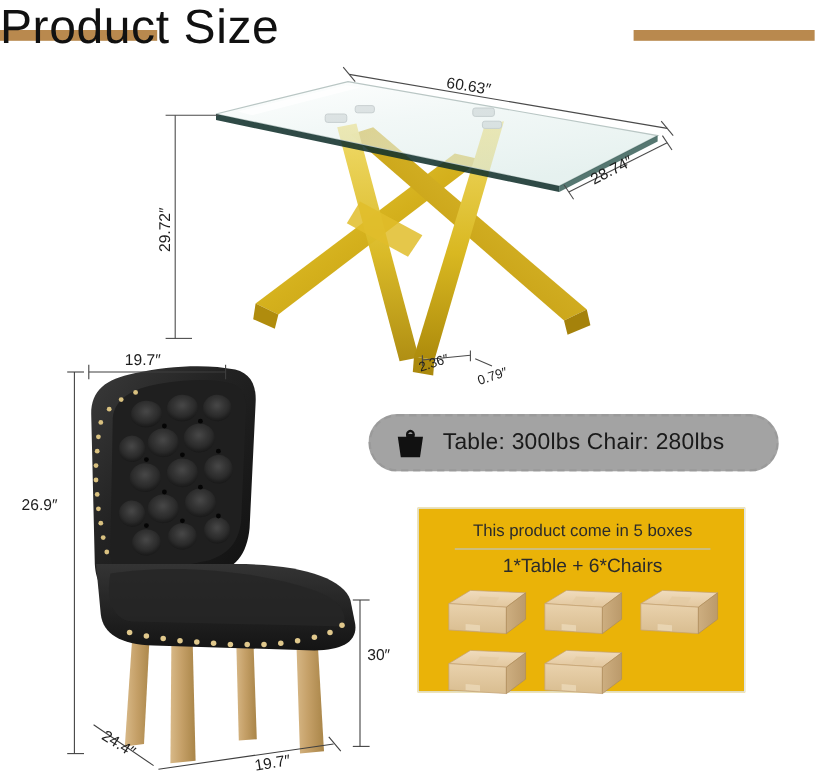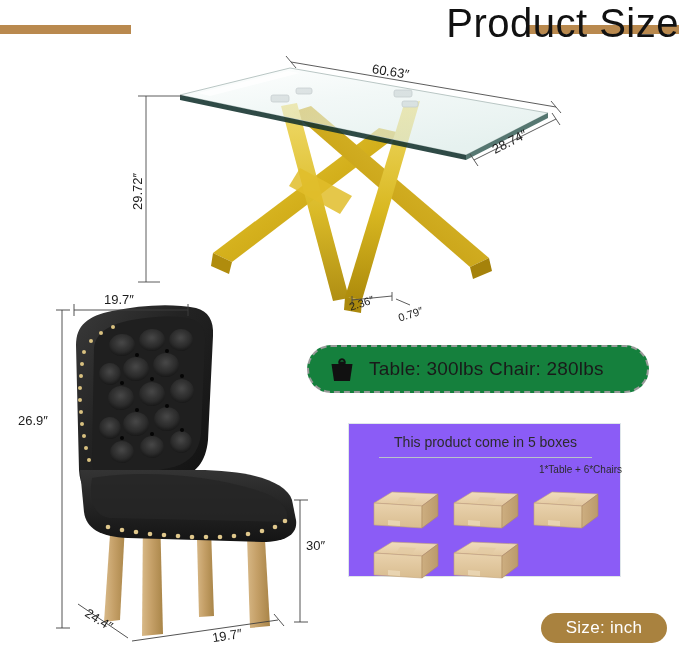--- a/index.html
+++ b/index.html
@@ -25,21 +25,21 @@
   
   .header {
     position: absolute;
     left: 0; top: 0;
     width: 679px; height: 58px;
   }
   .header-title {
     position: absolute;
     left: 0; top: 0;
     width: 679px;
-    text-align: right;
+    text-align: left;
     font-size: 40px;
     line-height: 46px;
     font-weight: 400;
     letter-spacing: 0.5px;
     color: #111111;
     white-space: nowrap;
   }
   .rule {
     position: absolute;
     top: 25px;
@@ -73,36 +73,36 @@
     position: absolute;
     left: 307px; top: 345px;
     width: 342px; height: 48px;
     border: 2px dashed #9a9a9a;
     border-radius: 26px;
     box-sizing: border-box;
     display: flex;
     align-items: center;
     gap: 12px;
     padding-left: 18px;
-    background: #15803d;
+    background: #a3a3a3;
   }
   .weight-icon { width: 30px; height: 30px; flex: 0 0 30px; display:block; }
   .weight-text {
     font-size: 19px;
     color: #1a1a1a;
     white-space: nowrap;
     letter-spacing: 0.2px;
   }
 
   
   .package-panel {
     position: absolute;
     left: 348px; top: 423px;
     width: 273px; height: 154px;
-    background: #8b5cf6;
+    background: #eab308;
     border: 1px solid #dfe6ea;
     box-sizing: border-box;
   }
   .pkg-title {
     position: absolute;
     left: 0; top: 10px;
     width: 273px;
     text-align: center;
     font-size: 14px;
     color: #2b2b2b;
@@ -111,22 +111,22 @@
   .pkg-divider {
     position: absolute;
     left: 30px; top: 33px;
     width: 213px; height: 1px;
     background: #b9c3c8;
   }
   .pkg-subtitle {
     position: absolute;
     left: 0; top: 40px;
     width: 273px;
-    text-align: right;
-    font-size: 10px;
+    text-align: center;
+    font-size: 16px;
     color: #2b2b2b;
     white-space: nowrap;
   }
   .box-grid {
     position: absolute;
     left: 10px; top: 63px;
     width: 253px;
   }
   .box-row {
     display: flex;
@@ -458,15 +458,14 @@
           <path d="M4,16 L52,19 L52,41 L4,38 Z" fill="url(#cartonFront)" stroke="#c3a277" stroke-width="0.6"></path>
           <path d="M52,19 L68,7 L68,29 L52,41 Z" fill="url(#cartonSide)" stroke="#ac8c60" stroke-width="0.6"></path>
           <path d="M26,16 L30,10 L46,11 L42,17 Z" fill="#e4cba4" opacity="0.8"></path>
           <path d="M18,38 L18,33 L30,34 L30,39 Z" fill="#f2e3c9" opacity="0.55"></path>
         </svg>
         <span style="width:72px;display:block;"></span>
       </div>
     </div>
   </div>
 
-  <div class="size-pill">Size: inch</div>
 
 </div>
 
 </body></html>

